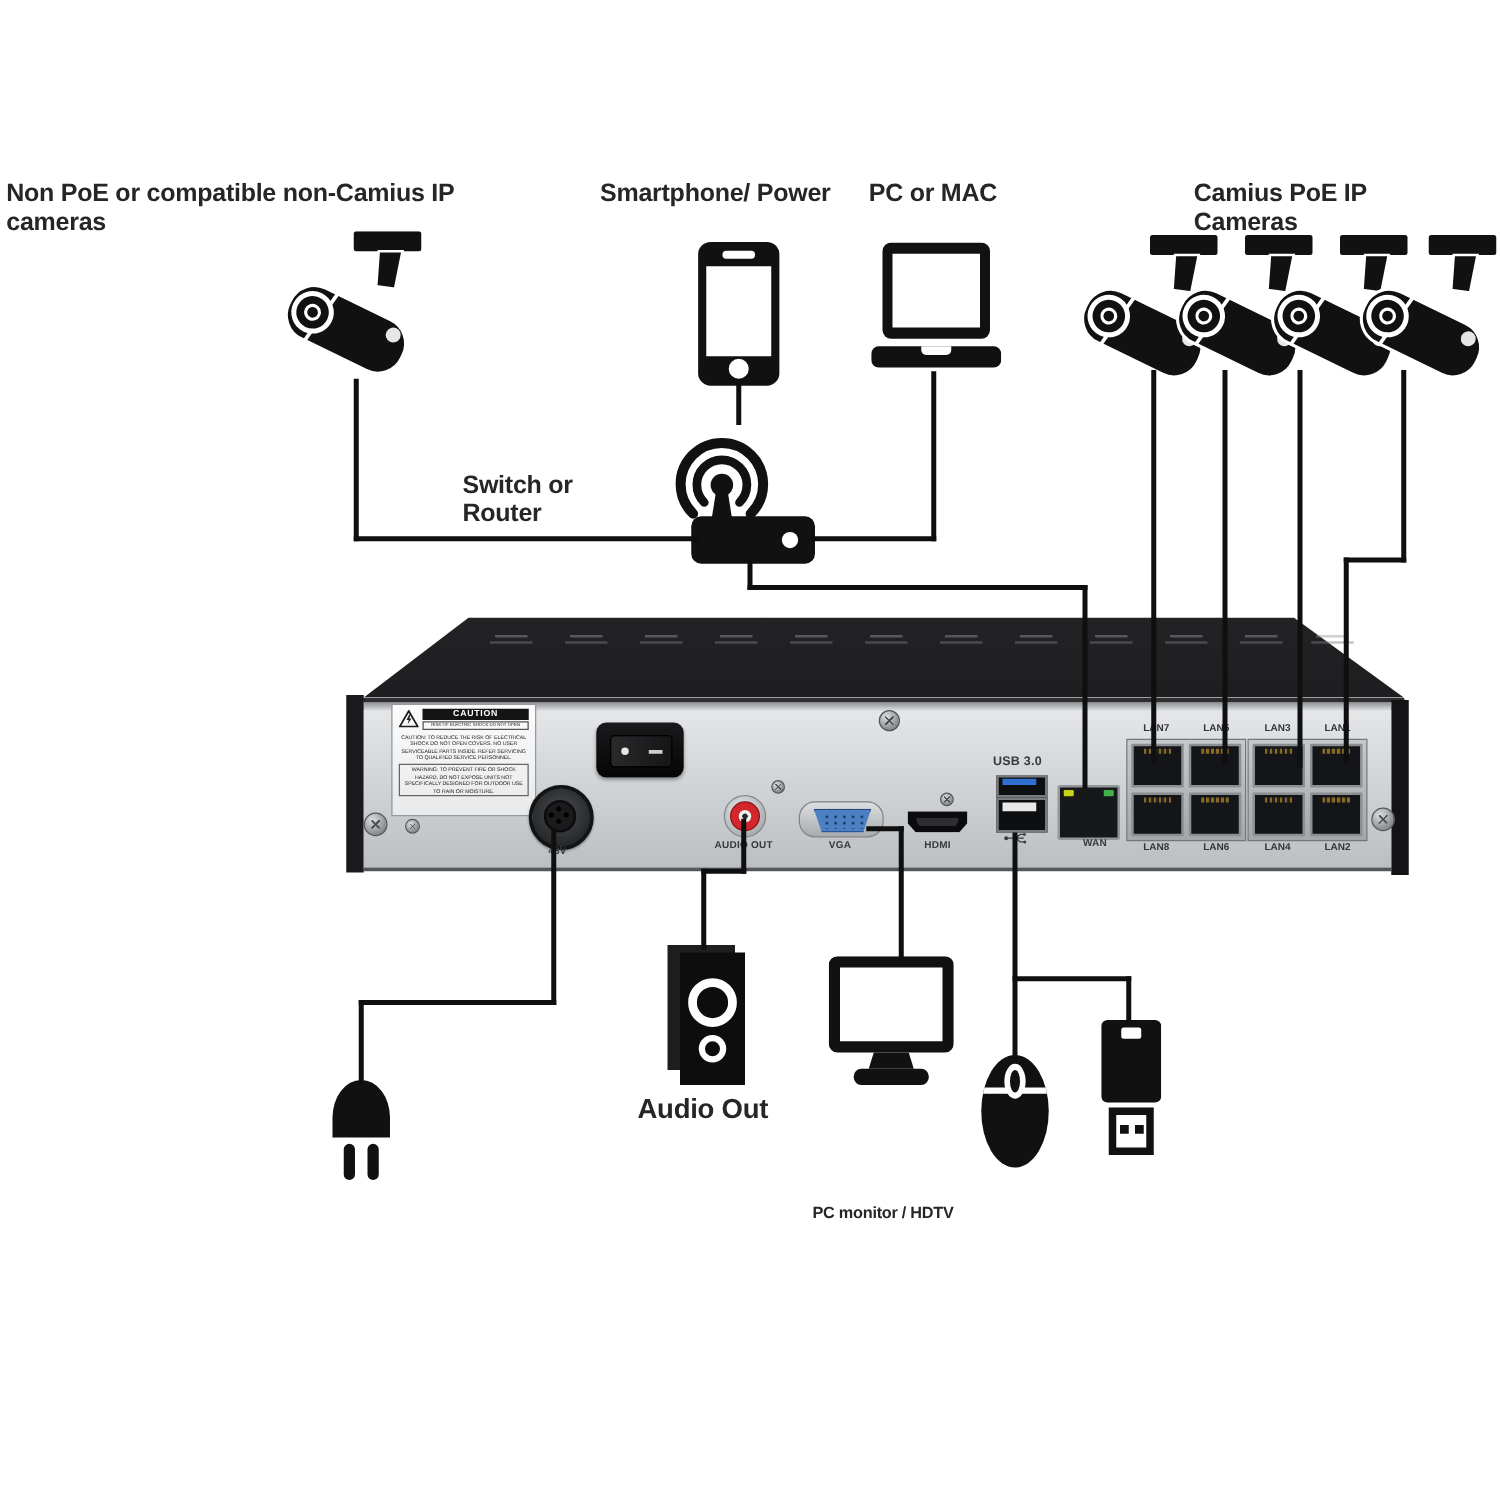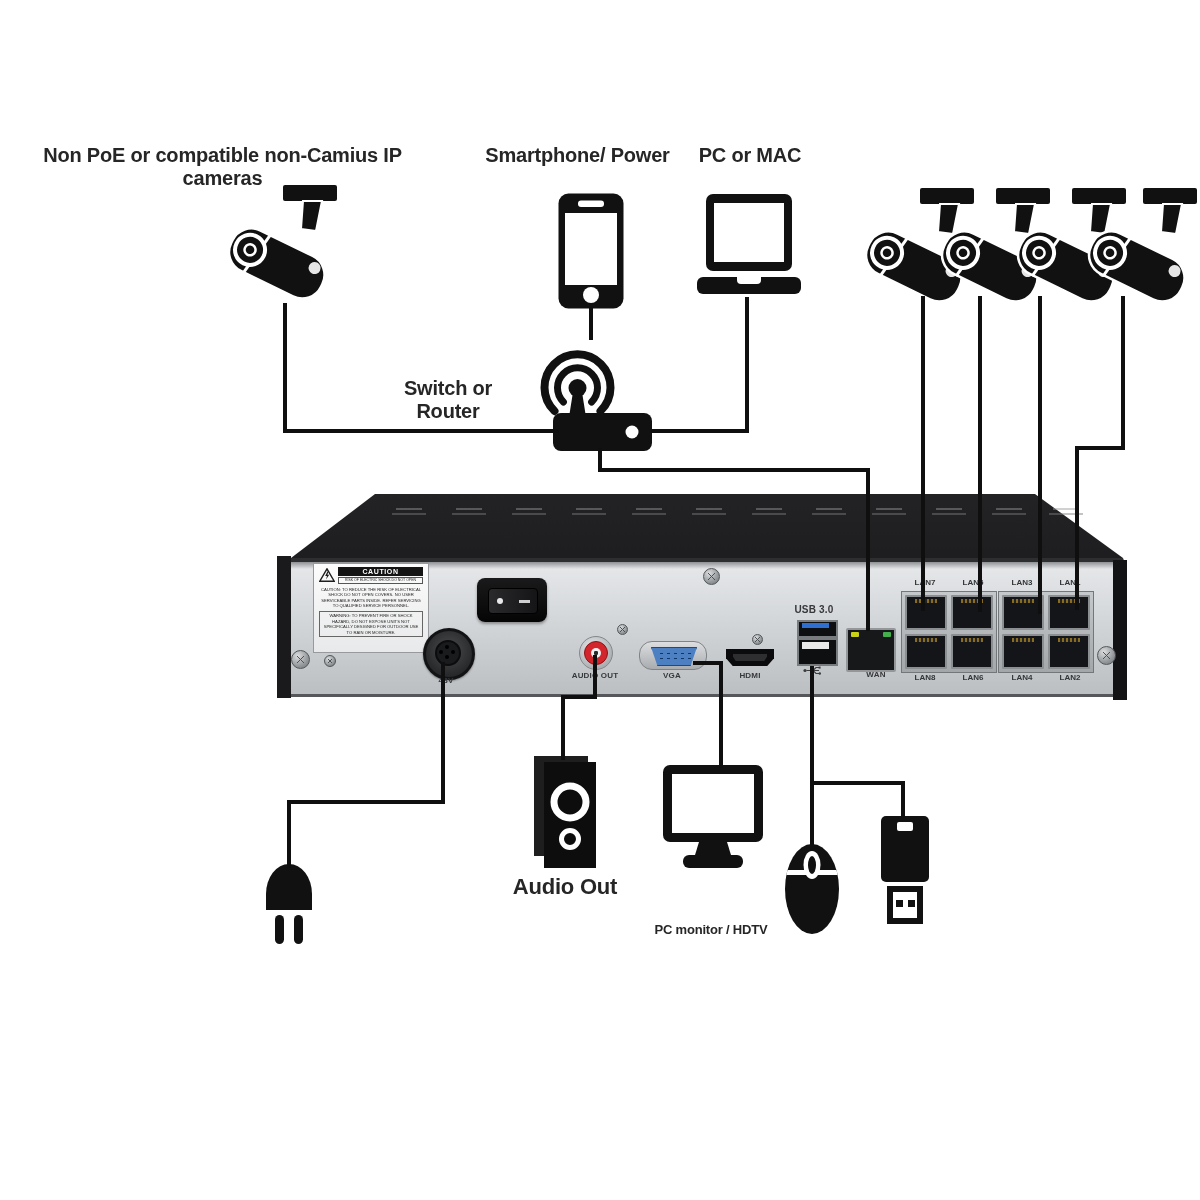--- a/index.html
+++ b/index.html
@@ -1,24 +1,24 @@
 <!DOCTYPE html>
 <html><head>
 <meta charset="utf-8">
 <style>
   html,body { margin:0; padding:0; background:#fff; }
   #canvas {
     position:relative; width:1200px; height:1200px; margin:0 auto;
     background:#ffffff; overflow:hidden;
     font-family:"Liberation Sans", sans-serif; color:#222;
   }
-  .lbl { position:absolute; text-align:center; font-weight:600; color:#262626; letter-spacing:-0.2px; z-index:4; }
+  .lbl { position:absolute; text-align:left; font-weight:600; color:#262626; letter-spacing:-0.2px; z-index:4; }
   .lbl.big { font-size:20px; }
   .lbl.mid { font-size:22px; }
-  .lbl.sub { font-size:13px; font-weight:700; }
+  .lbl.sub { font-size:13px; font-weight:700;margin-top:40px; }
   .ln { position:absolute; background:#0f0f0f; z-index:3; }
   .icon { position:absolute; z-index:2; }
 
   
   .nvr { position:absolute; left:277px; top:490px; width:850px; height:212px; z-index:1; }
   .nvr-top { position:absolute; inset:0; background:linear-gradient(180deg,#232326 0%,#161618 80%);
     clip-path:polygon(98px 4px,758px 4px,846px 68px,14px 68px); }
   .nvr-bevel { position:absolute; inset:0; background:#2d2e30;
     clip-path:polygon(14px 68px,846px 68px,850px 78px,10px 78px); }
   .nvr-side-l { position:absolute; left:0; top:66px; width:14px; height:142px; background:#1a1a1c; }
@@ -140,20 +140,21 @@
         <circle cx="22" cy="78" r="15" fill="#111" stroke="#fff" stroke-width="4"></circle>
         <circle cx="22" cy="78" r="5.5" fill="#111" stroke="#fff" stroke-width="2.5"></circle>
         <circle cx="88" cy="66" r="6" fill="#e6e6e6"></circle>
       </g>
     </symbol>
   </svg>
 
   <div class="lbl big" style="left:5px;top:144px;width:435px">Non PoE or compatible non-Camius IP cameras</div>
   <div class="lbl big" style="left:480px;top:144px;width:195px">Smartphone/ Power</div>
   <div class="lbl big" style="left:695px;top:144px;width:110px">PC or MAC</div>
+  <div class="lbl big" style="left:955px;top:144px;width:225px">Camius PoE IP Cameras</div>
   <div class="lbl big" style="left:370px;top:377px;width:156px">Switch or Router</div>
 
   <svg class="icon" style="left:225px;top:185px;width:115px;height:122px">
       <use href="#cam"></use>
     </svg>
 
   <svg class="icon" style="left:557px;top:192px;width:68px;height:118px" viewBox="0 0 68 118">
     <rect x="1.5" y="1.5" width="65" height="115" rx="10" fill="#111"></rect>
     <rect x="8" y="21" width="52" height="72" fill="#fff"></rect>
     <rect x="21" y="8.5" width="26" height="6.5" rx="3" fill="#fff"></rect>

